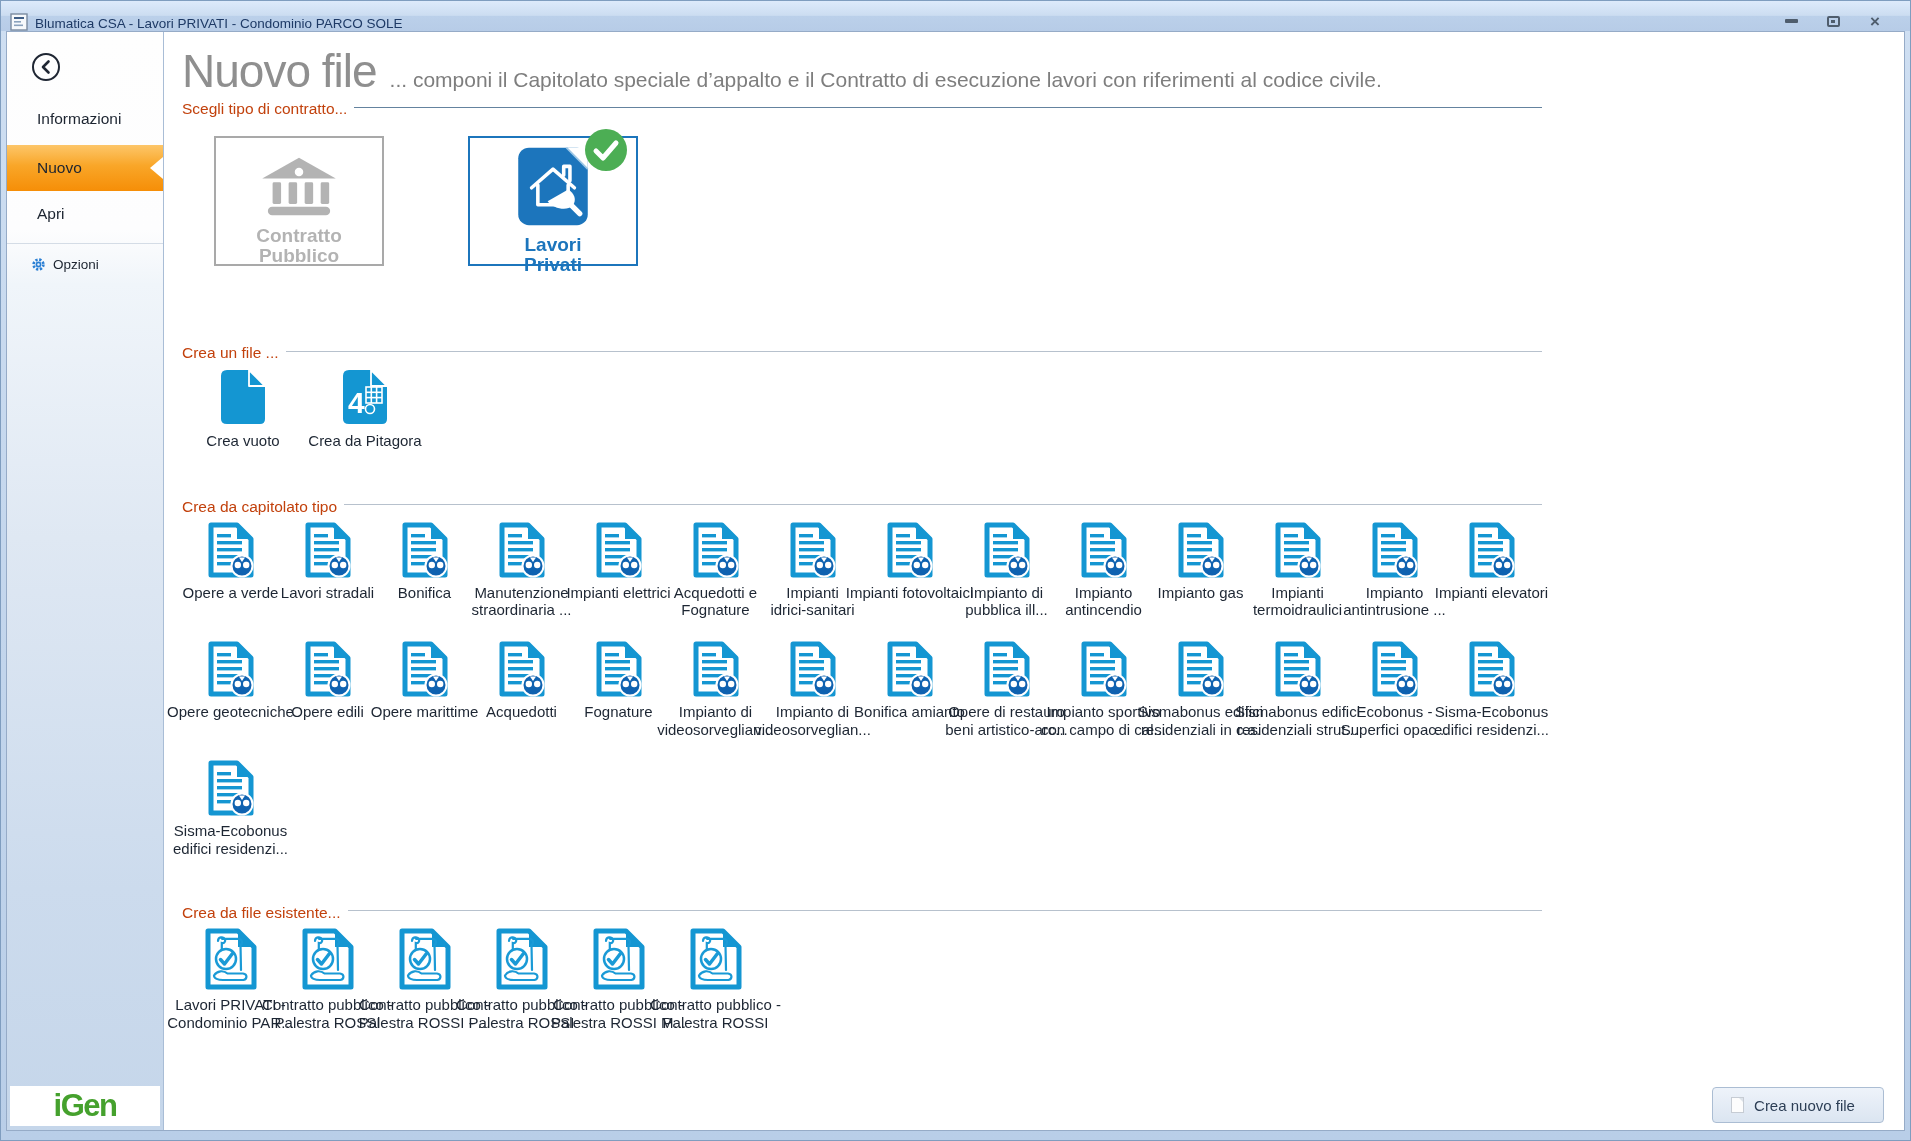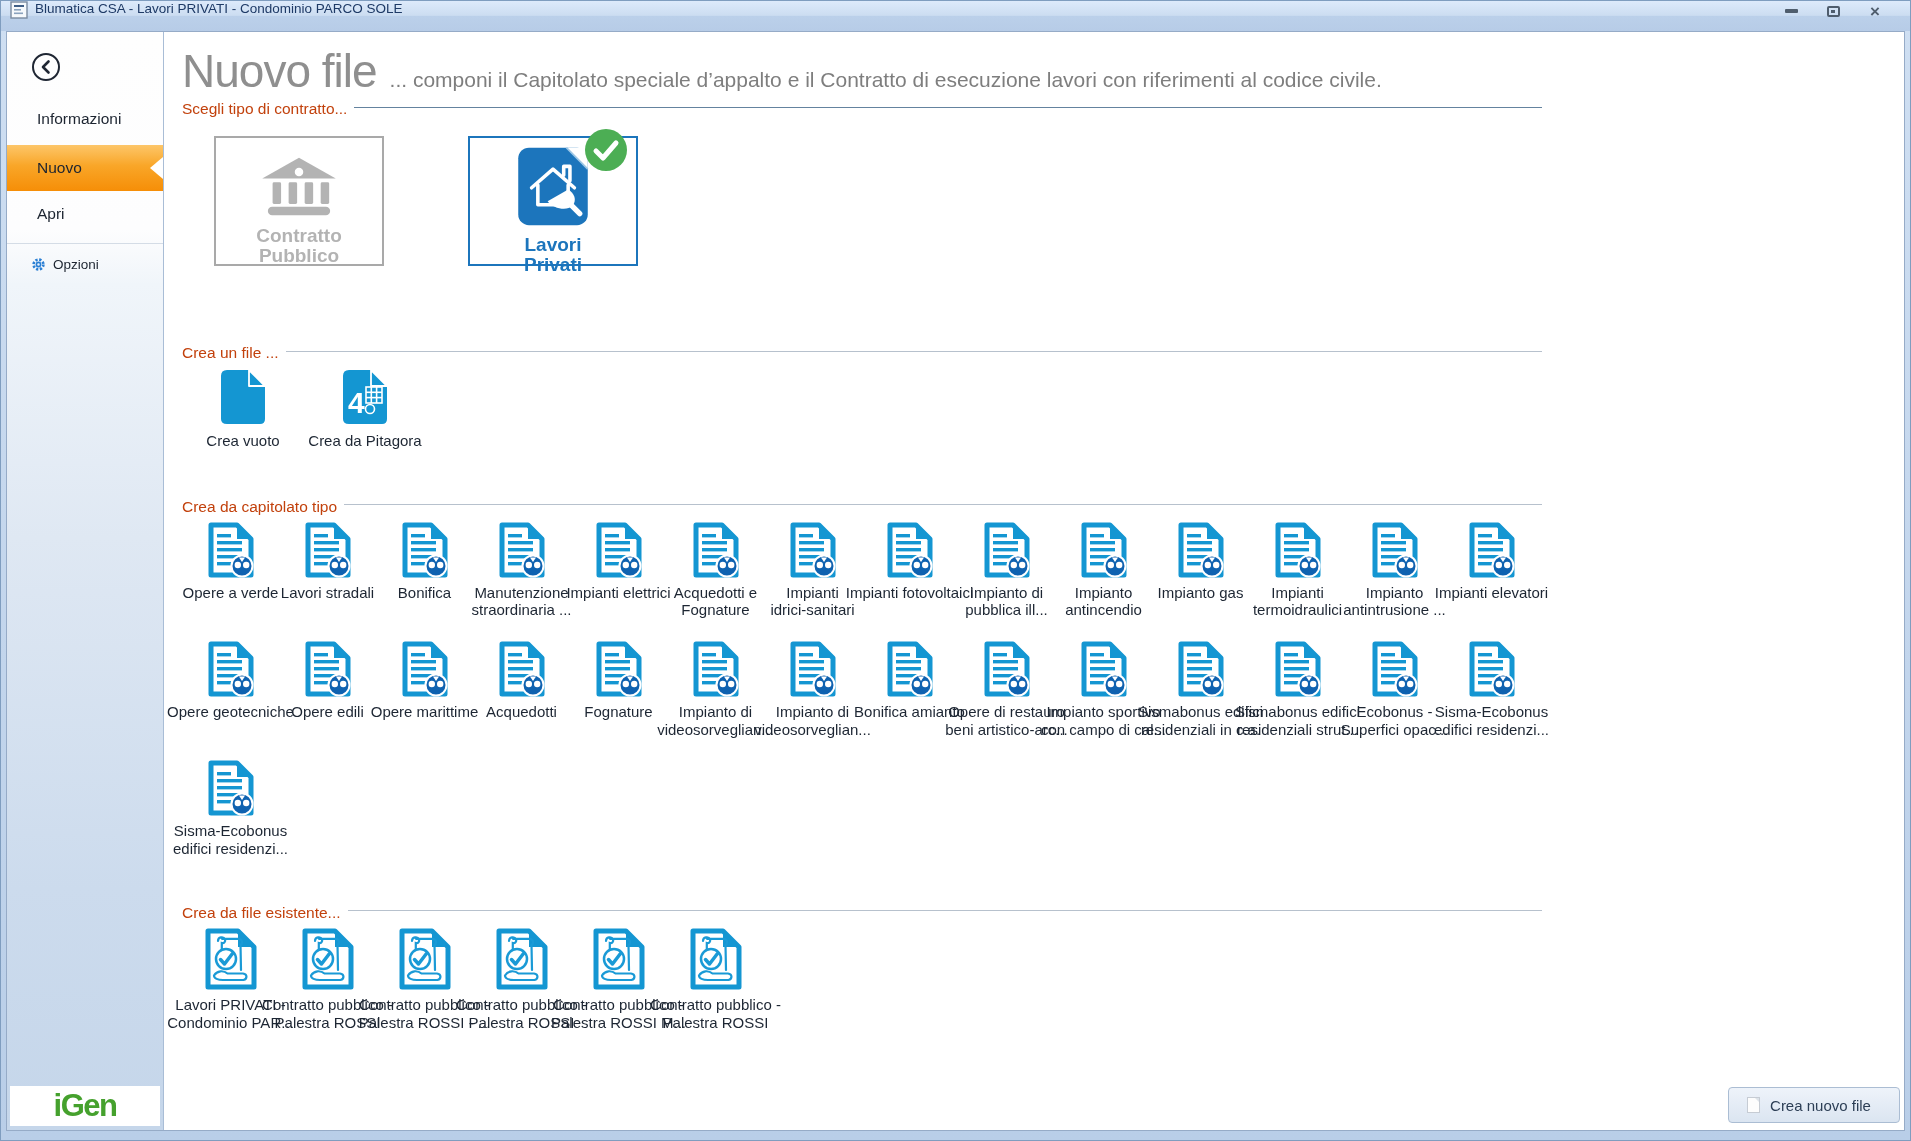--- a/index.html
+++ b/index.html
@@ -9,21 +9,21 @@
     font-family:"Liberation Sans", sans-serif;
     background:#e4e4e4;
   }
   .window {
     position:relative; width:1911px; height:1141px;
     background:linear-gradient(180deg,#cfdff2,#b9cee8);
     border:1px solid #7f9dbf;
   }
   
   .titlebar {
-    height:30px; display:flex; align-items:flex-start; padding-left:9px;
+    height:30px; display:flex; align-items:flex-end; padding-left:9px;
     background:linear-gradient(180deg,#ddeafb 0%,#ccddf1 48%,#bbd0ea 50%,#b7cce7 100%);
   }
   .app-icon { width:18px; height:18px; flex:none; }
   .titlebar .title { font-size:13.5px; color:#1e3a66; margin-left:7px; }
   .win-controls { margin-left:auto; display:flex; align-items:center; margin-right:22px; }
   .win-btn { width:26px; height:20px; display:flex; align-items:center; justify-content:center; margin-left:16px; }
   .glyph-min { width:13px; height:4px; background:#4f5d6d; border-radius:1px; }
   .glyph-max { width:13px; height:11px; border:2px solid #4f5d6d; border-radius:2px; position:relative; }
   .glyph-max::after { content:''; position:absolute; left:2.5px; top:2px; width:4px; height:3px; background:#4f5d6d; }
   .glyph-close { font-size:17px; font-weight:bold; color:#4f5d6d; line-height:1; }
@@ -85,21 +85,21 @@
   
   .icon-grid { display:flex; flex-wrap:wrap; width:1360px; margin-top:6px; }
   .grid-cell { width:97px; display:flex; flex-direction:column; align-items:center; margin-bottom:22px; }
   #grid-create .grid-cell { width:122px; margin-bottom:4px; }
   .doc-label {
     margin-top:6px; font-size:15px; line-height:1.18; color:#1d2633;
     text-align:center; white-space:pre-line; width:136px;
   }
   
   .create-btn {
-    position:absolute; right:4px; bottom:7px; width:172px; height:36px;
+    position:absolute; right:20px; bottom:7px; width:172px; height:36px;
     background:linear-gradient(180deg,#eef3fa,#dbe5f1);
     border:1px solid #abbdd3; border-radius:4px;
     display:flex; align-items:center; padding:0 18px;
     font-family:inherit; font-size:15px; color:#2c3e55;
   }
   .create-btn .btn-text { flex:1; text-align:center; }
   .doc-mini { width:13px; height:16px; background:#fdfdfd; border:1px solid #c6ccd4; position:relative; flex:none; }
   .doc-mini::after { content:''; position:absolute; top:0; right:0; width:0; height:0;
     border-left:4px solid transparent; border-top:4px solid #dde3ea; }
 </style>

